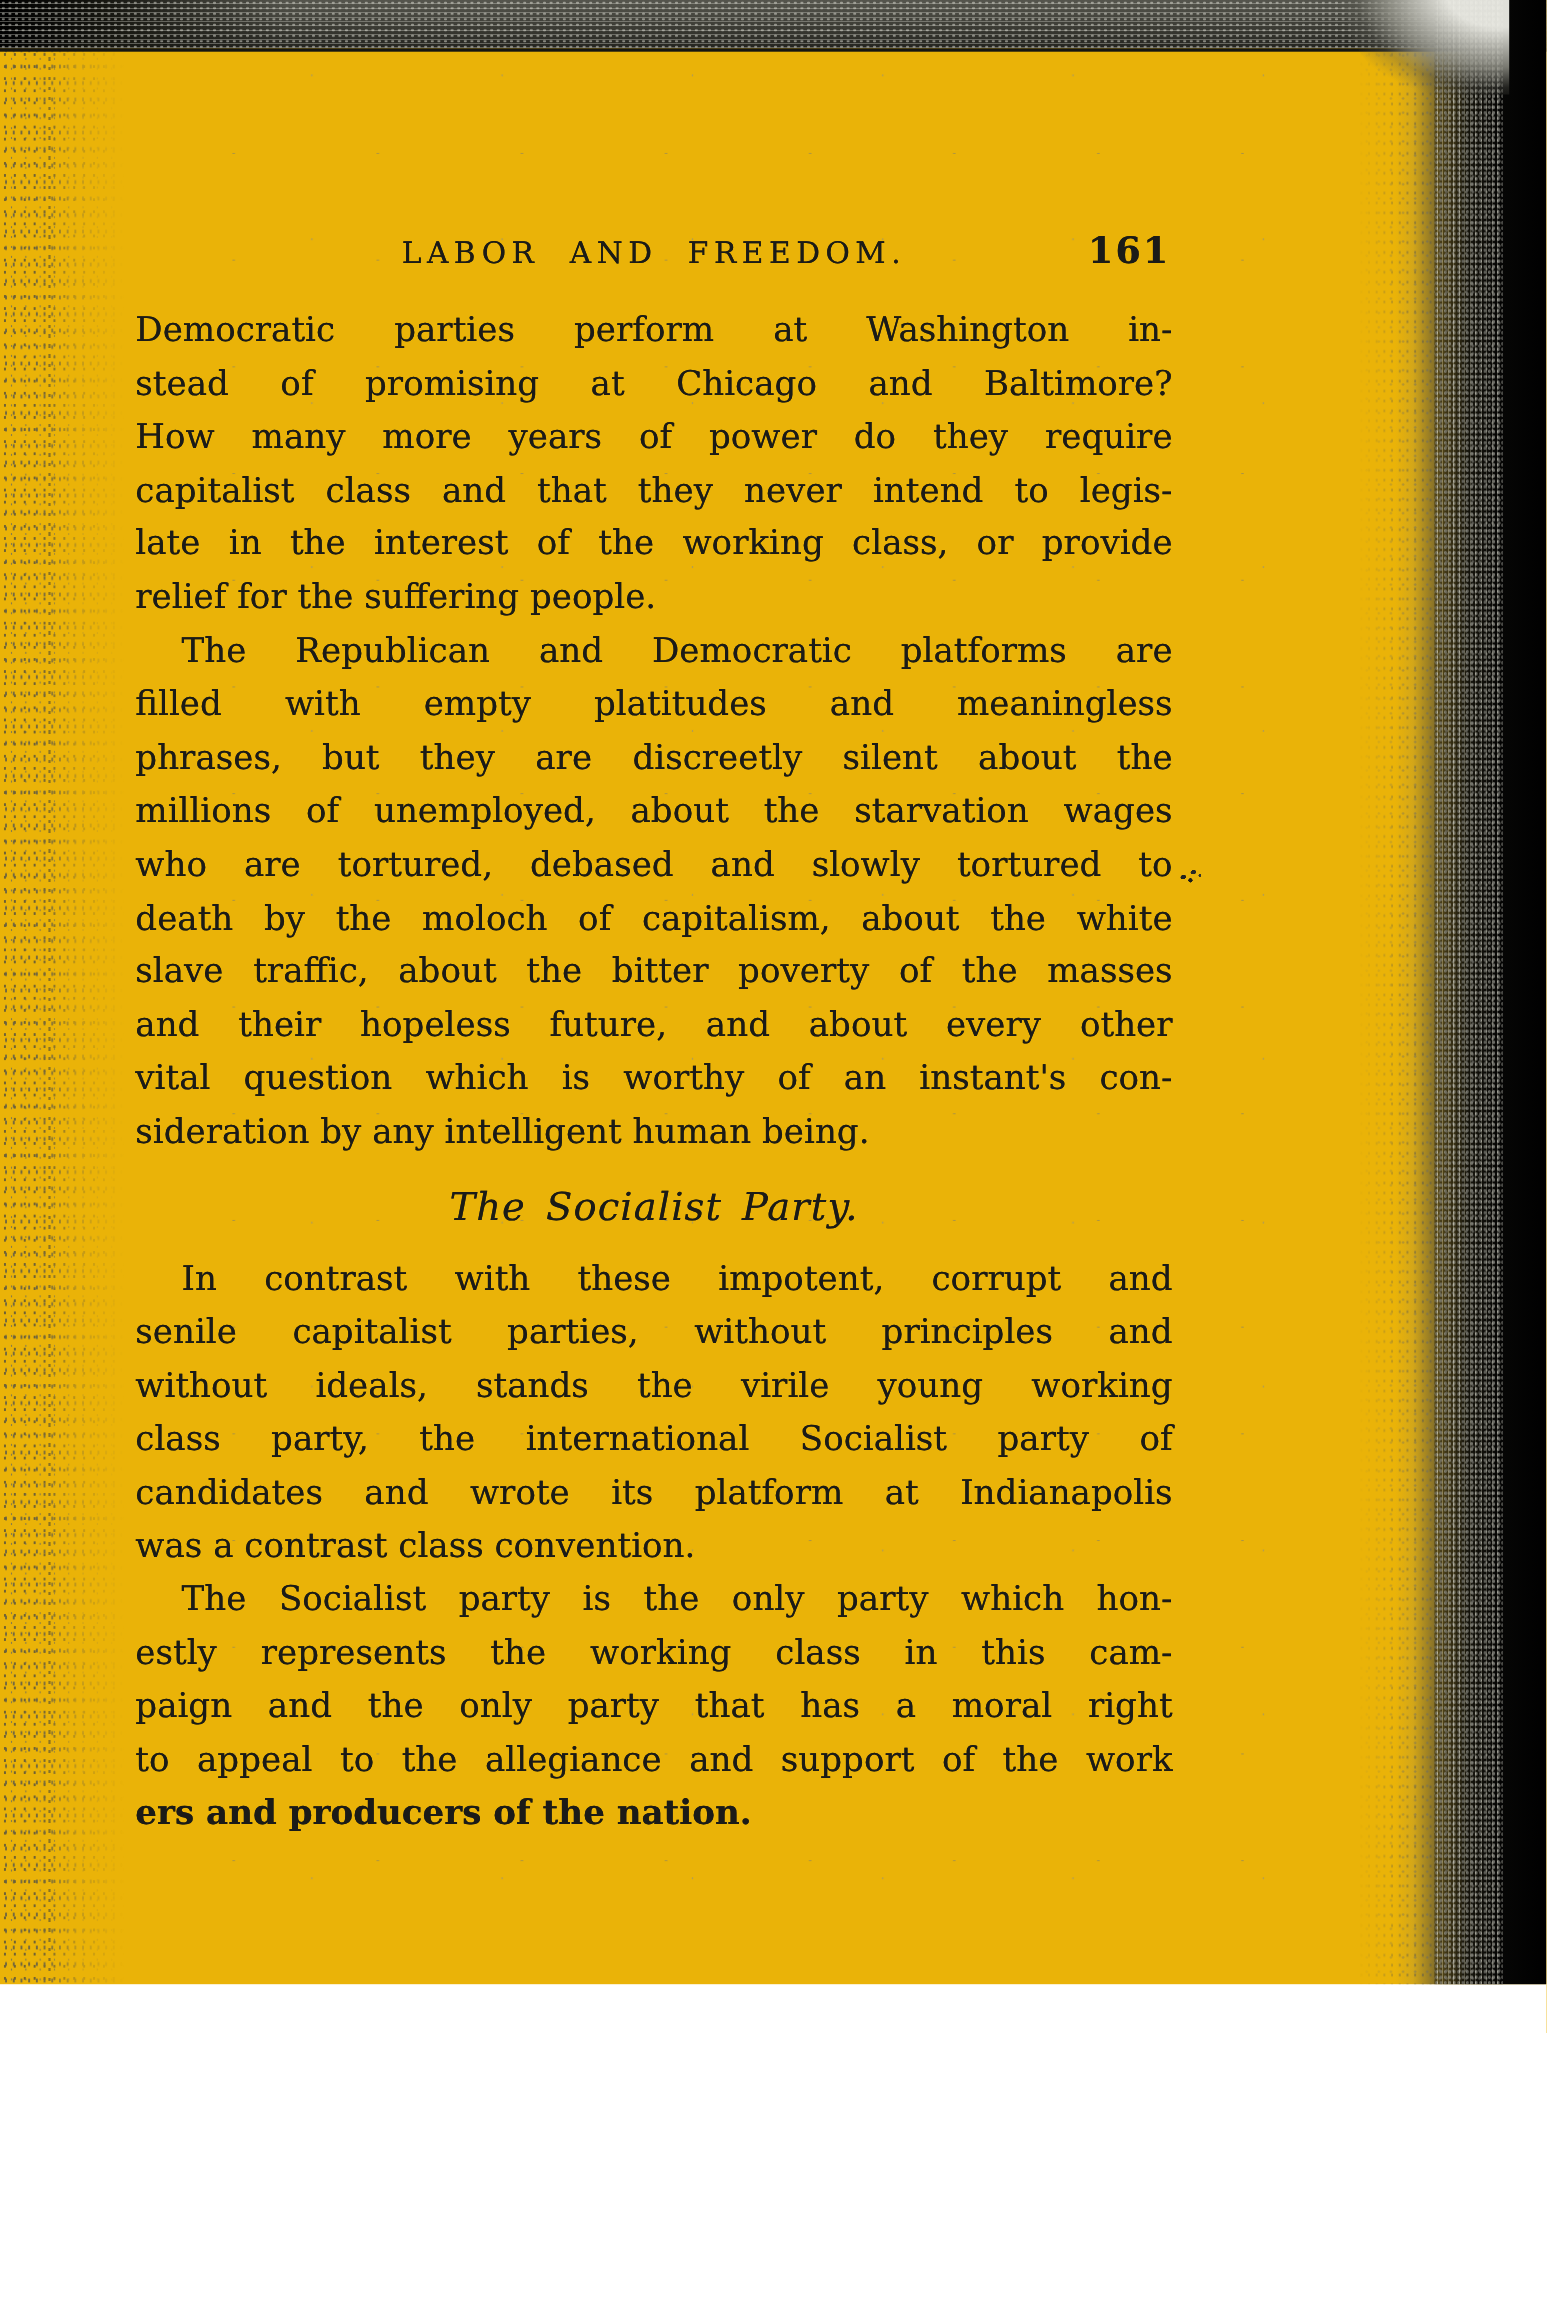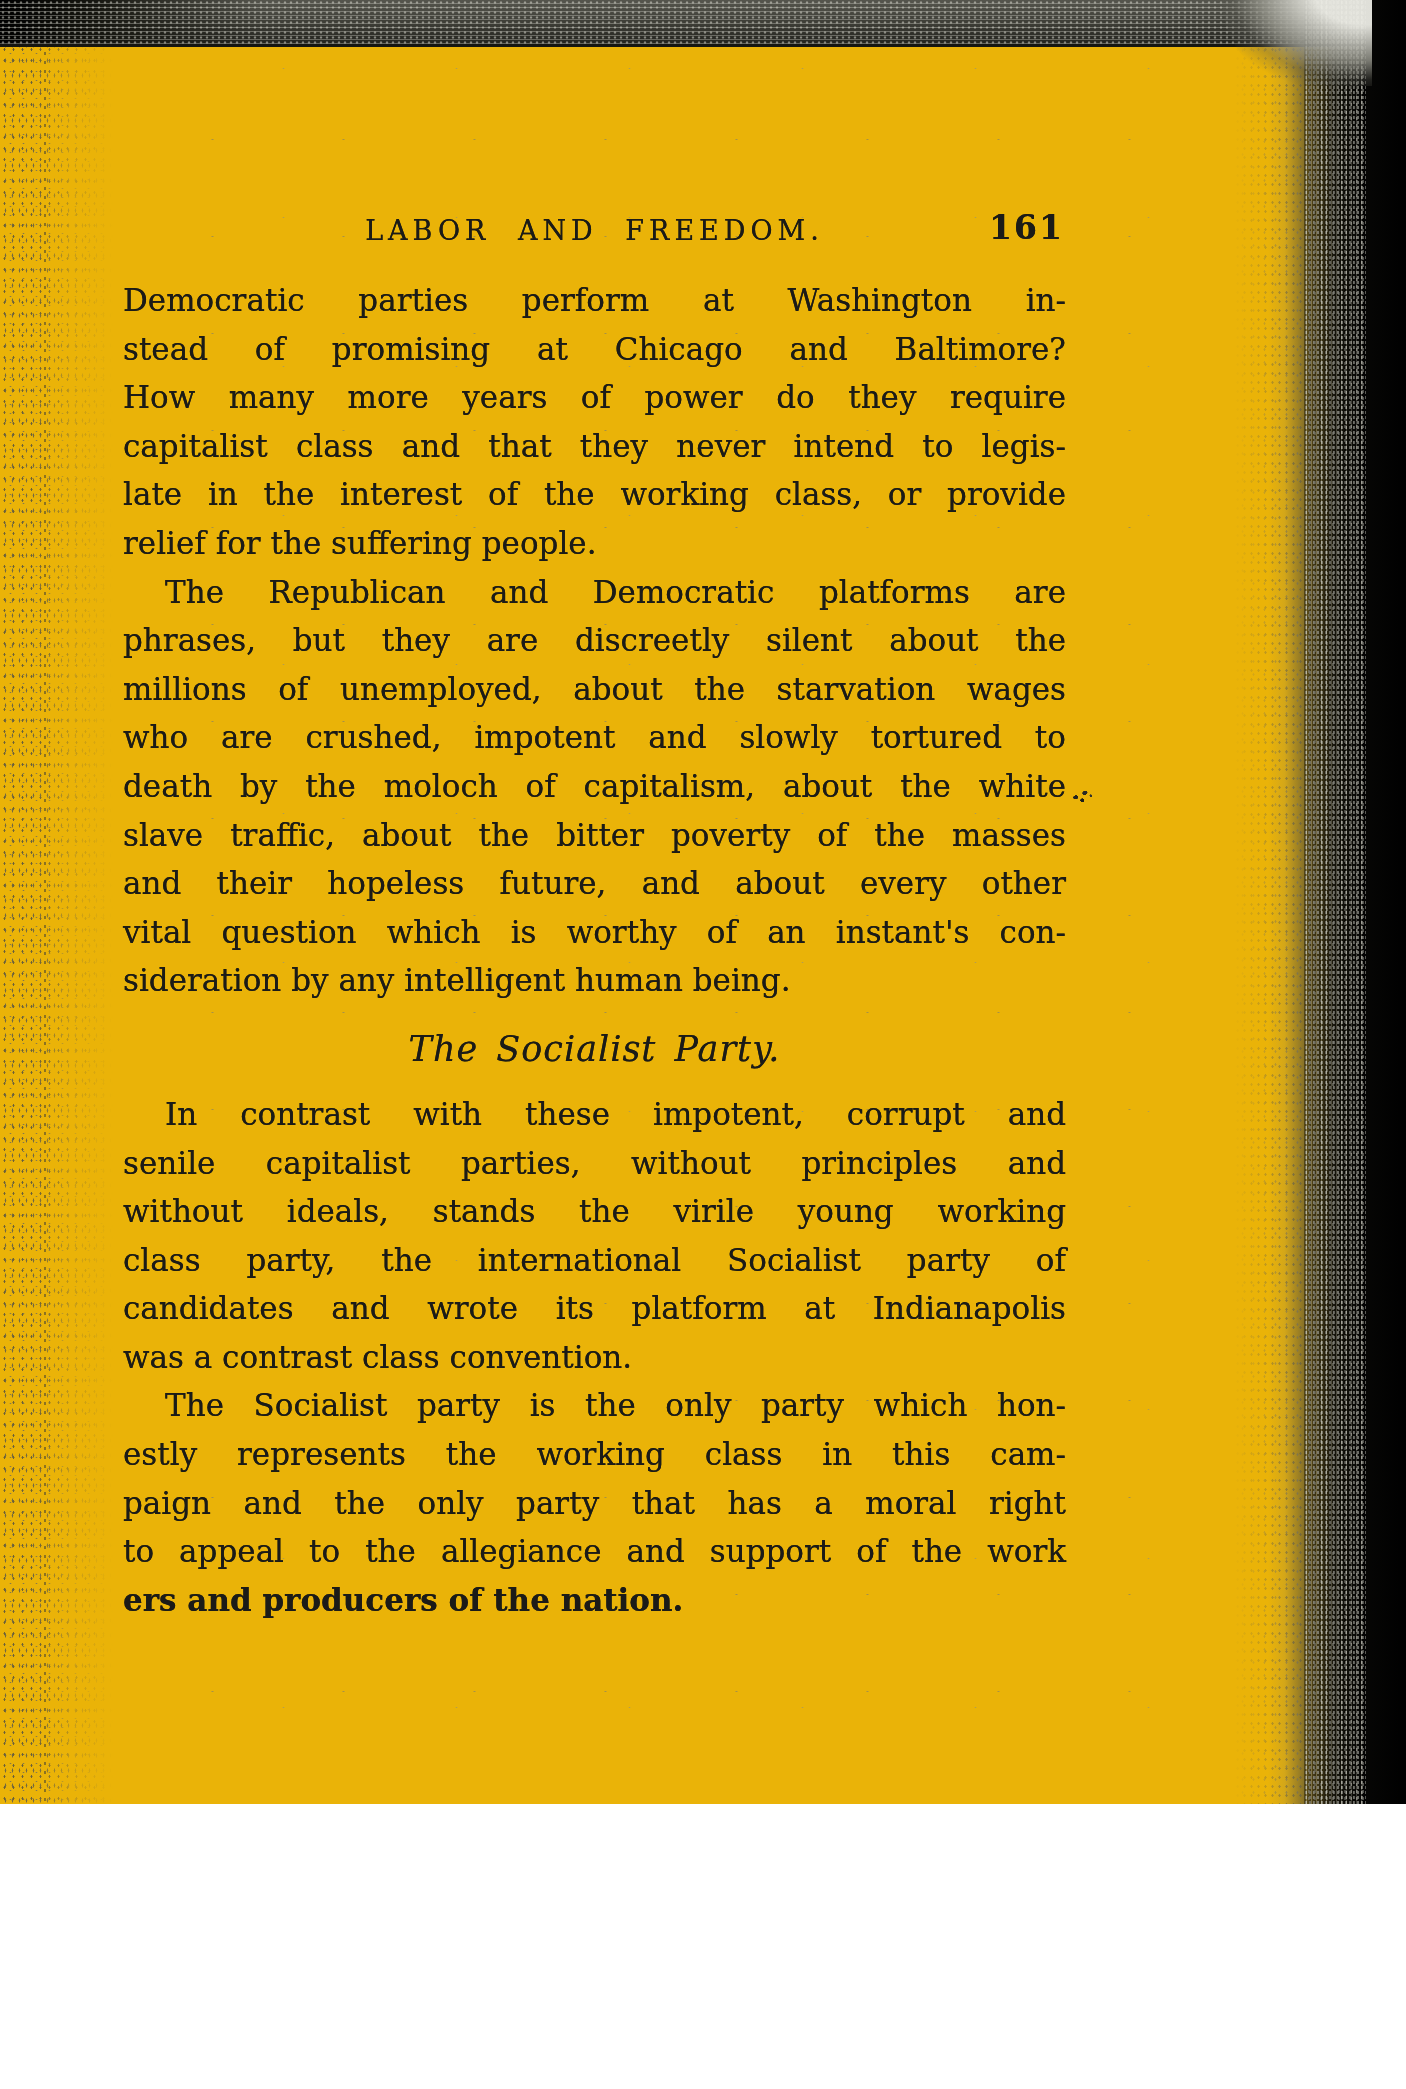--- a/index.html
+++ b/index.html
@@ -177,23 +177,24 @@
       <div class="paragraph">
         <div class="line">Democratic parties perform at Washington in-</div>
         <div class="line">stead of promising at Chicago and Baltimore?</div>
         <div class="line">How many more years of power do they require</div>
         <div class="line">capitalist class and that they never intend to legis-</div>
         <div class="line">late in the interest of the working class, or provide</div>
         <div class="line last">relief for the suffering people.</div>
       </div>
       <div class="paragraph indent">
         <div class="line">The Republican and Democratic platforms are</div>
+        <div class="line">filled with empty platitudes and meaningless</div>
         <div class="line">phrases, but they are discreetly silent about the</div>
         <div class="line">millions of unemployed, about the starvation wages</div>
-        <div class="line">who are crushed, impotent and slowly tortured to</div>
+        <div class="line">who are tortured, debased and slowly tortured to</div>
         <div class="line">death by the moloch of capitalism, about the white</div>
         <div class="line">slave traffic, about the bitter poverty of the masses</div>
         <div class="line">and their hopeless future, and about every other</div>
         <div class="line">vital question which is worthy of an instant's con-</div>
         <div class="line last">sideration by any intelligent human being.</div>
       </div>
       <div class="heading">The Socialist Party.</div>
       <div class="paragraph indent">
         <div class="line">In contrast with these impotent, corrupt and</div>
         <div class="line">senile capitalist parties, without principles and</div>

